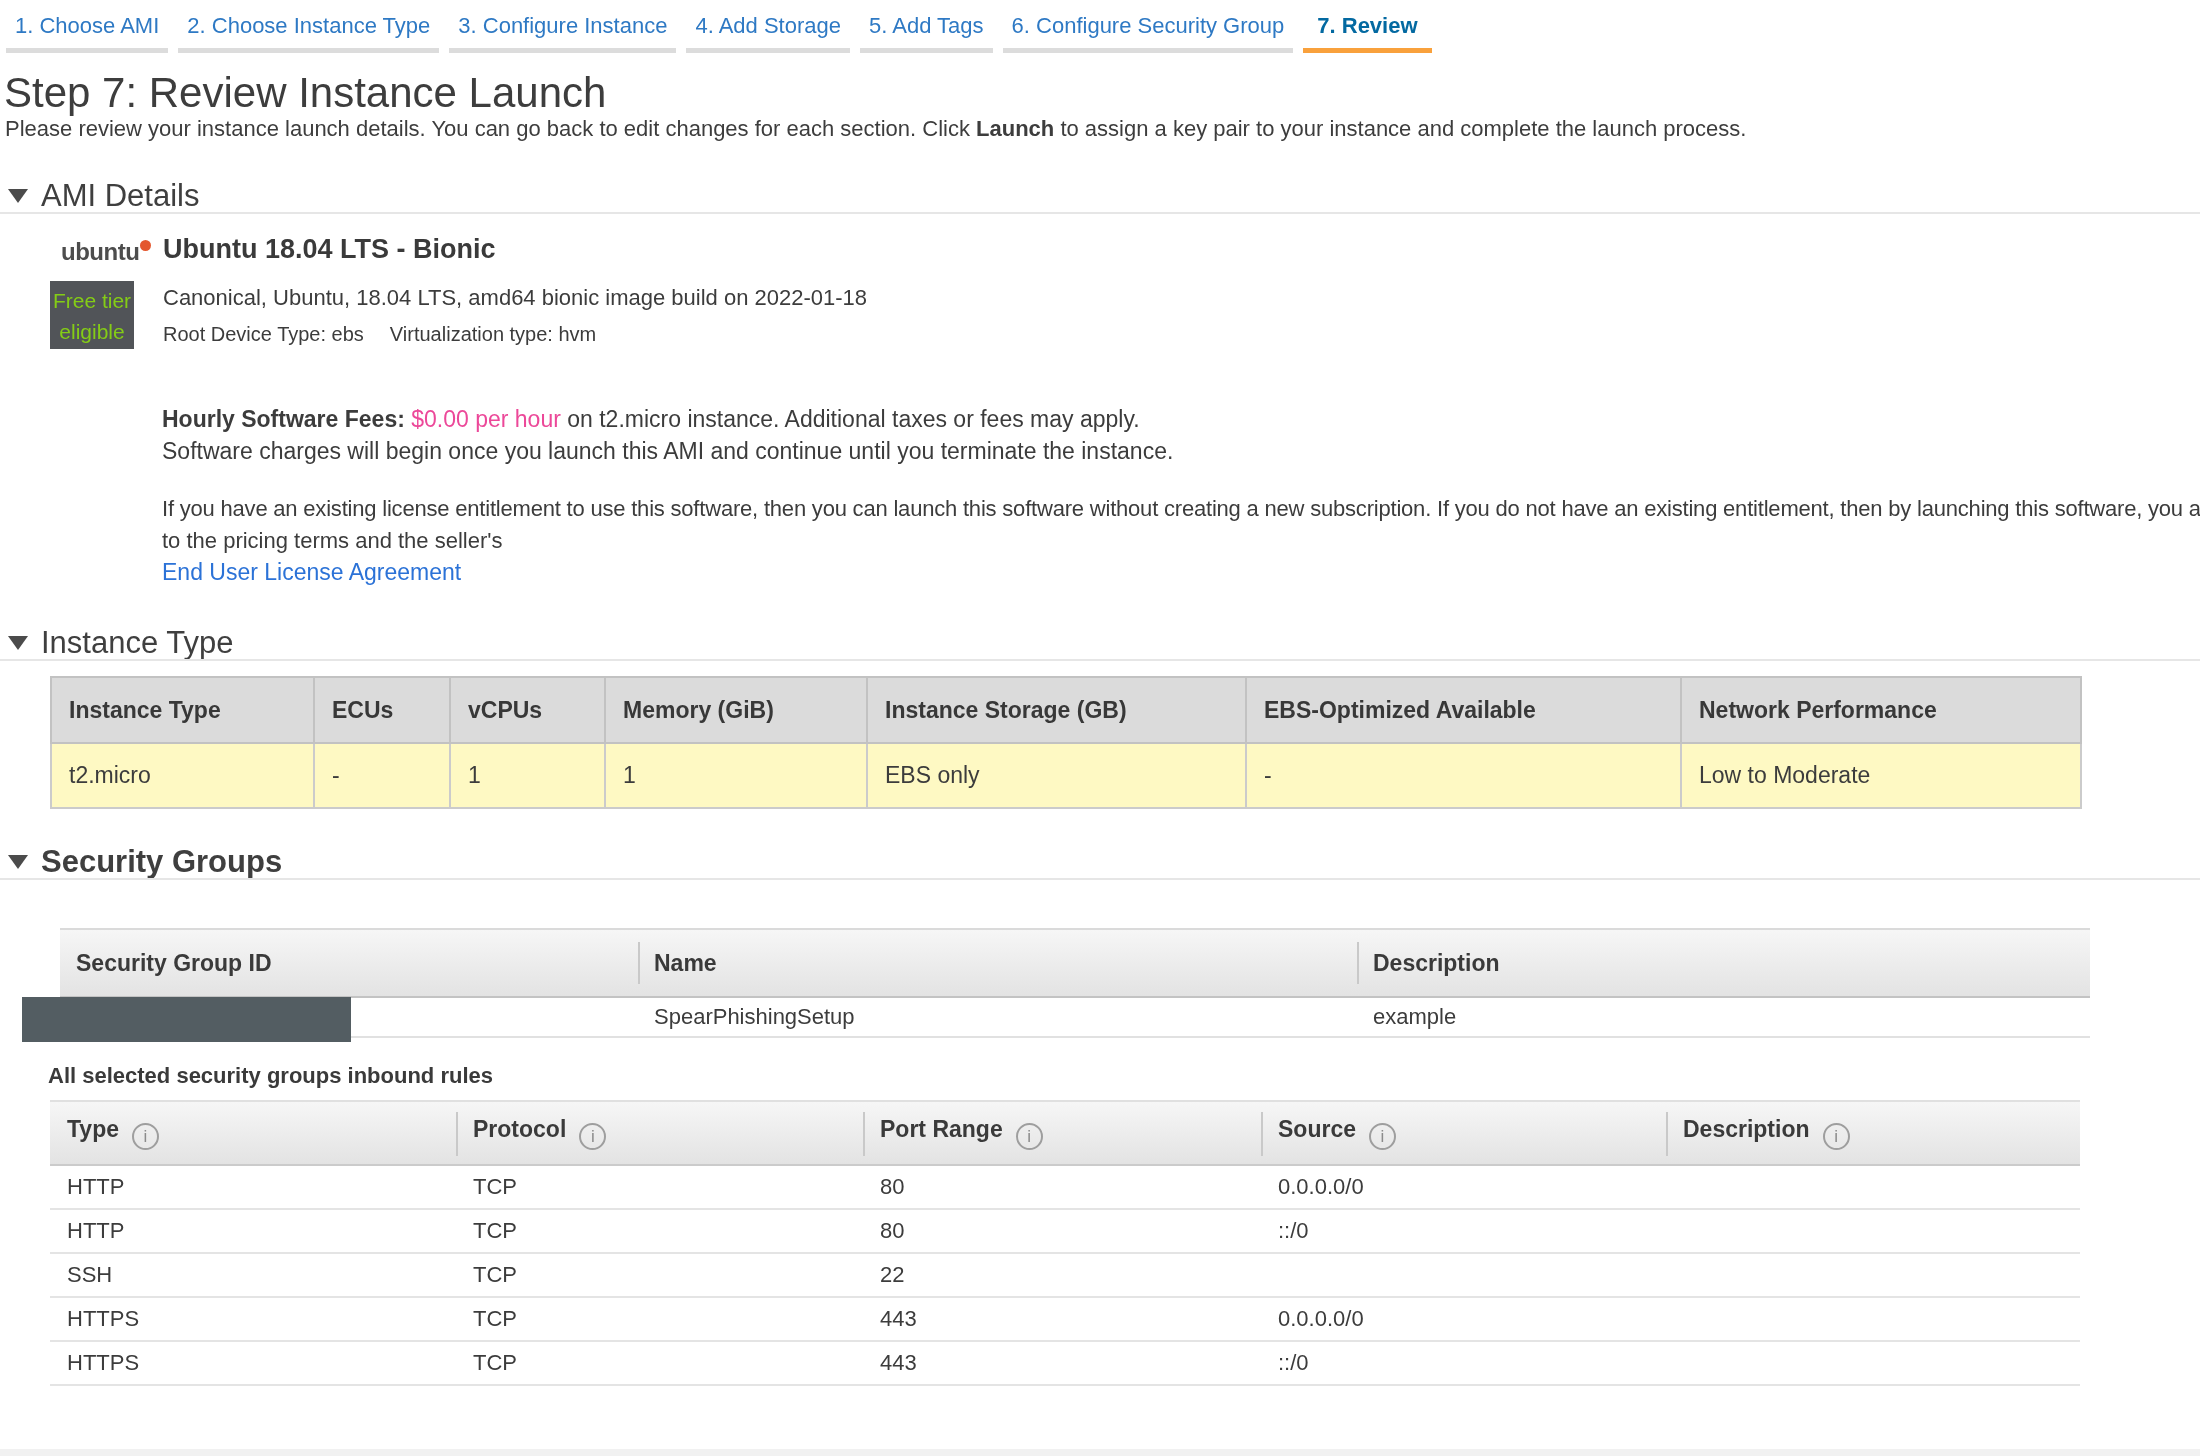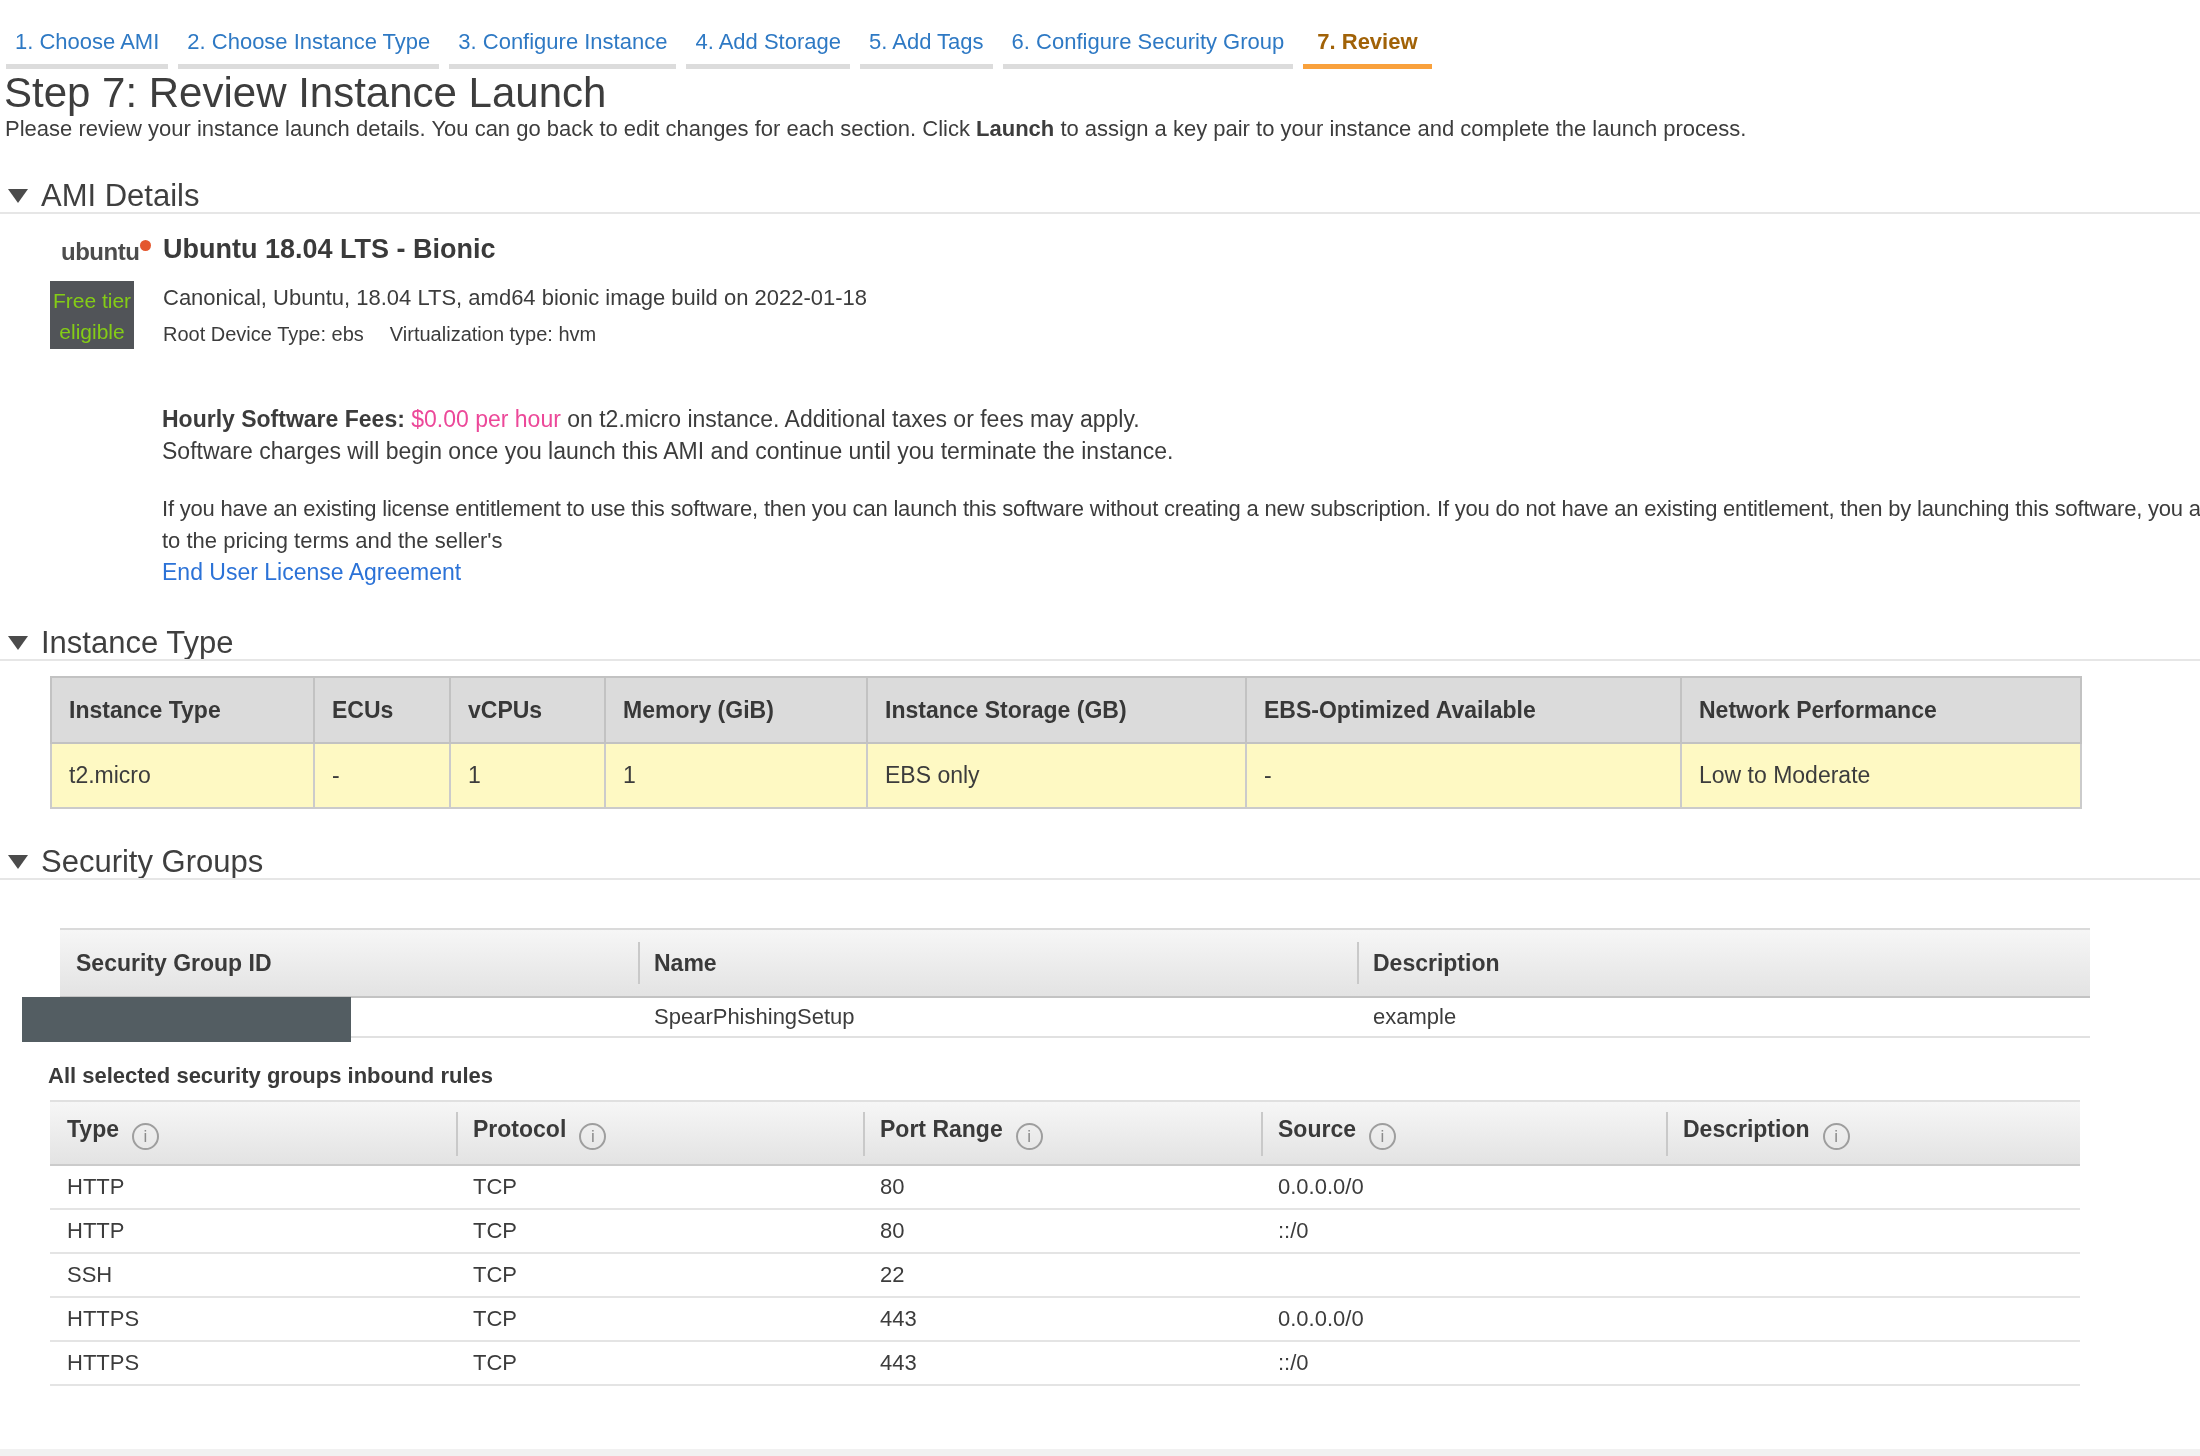--- a/index.html
+++ b/index.html
@@ -2,31 +2,31 @@
 <html><head>
 <meta charset="utf-8">
 <style>
   * { margin:0; padding:0; box-sizing:border-box; }
   body { font-family:"Liberation Sans", sans-serif; background:#fff; }
   .page { position:relative; width:2200px; height:1456px; background:#fff; overflow:hidden; color:#3c3c3c; }
 
   
   .tabs { position:absolute; top:0; left:6px; white-space:nowrap; }
   .tab { display:inline-block; font-size:22px; color:#2e79c4; padding:13px 9px 9px 9px; border-bottom:5px solid #dcdcdc; margin-right:10px; cursor:pointer; }
-  .tab.active { color:#a16207; font-weight:700; border-bottom-color:#f9a13c; padding:29px 14px 9px 14px; }
+  .tab.active { color:#0369a1; font-weight:700; border-bottom-color:#f9a13c; padding:13px 14px 9px 14px; }
 
   .h1 { position:absolute; top:72px; left:4px; font-size:42px; font-weight:400; color:#3d3d3d; line-height:1.0; }
   .intro { position:absolute; top:116px; left:5px; font-size:22px; color:#3d3d3d; }
   .intro b { font-weight:700; }
 
   .sec { position:absolute; left:8px; display:flex; align-items:center; gap:13px; font-size:31px; color:#3f3f3f; line-height:36px; cursor:pointer; }
   .tri { width:0; height:0; border-left:10px solid transparent; border-right:10px solid transparent; border-top:14px solid #4b4b4b; }
   .sec-ami { top:178px; }
   .sec-instance { top:625px; }
-  .sec-sg { top:844px; }
+  .sec-sg { top:844px;font-weight:bold; }
   .hr { position:absolute; left:0; width:2200px; height:2px; background:#e6e6e6; }
   .hr1 { top:212px; } .hr2 { top:659px; } .hr3 { top:878px; }
 
   
   .ubuntu-logo { position:absolute; left:61px; top:238px; font-size:24px; font-weight:700; color:#4d4d4d; letter-spacing:-0.5px; }
   .ubuntu-dot { display:inline-block; width:11px; height:11px; border-radius:50%; background:#e4572e; position:relative; top:-9px; margin-left:1px; }
   .ami-title { position:absolute; left:163px; top:234px; font-size:27px; font-weight:700; color:#3a3a3a; }
   .badge { position:absolute; left:50px; top:281px; width:84px; height:68px; background:#515458; color:#84cc16; font-size:21px; line-height:31px; padding-top:4px; text-align:center; }
   .canonical { position:absolute; left:163px; top:285px; font-size:22px; }
   .devline { position:absolute; left:163px; top:323px; font-size:20px;text-align:center; }

